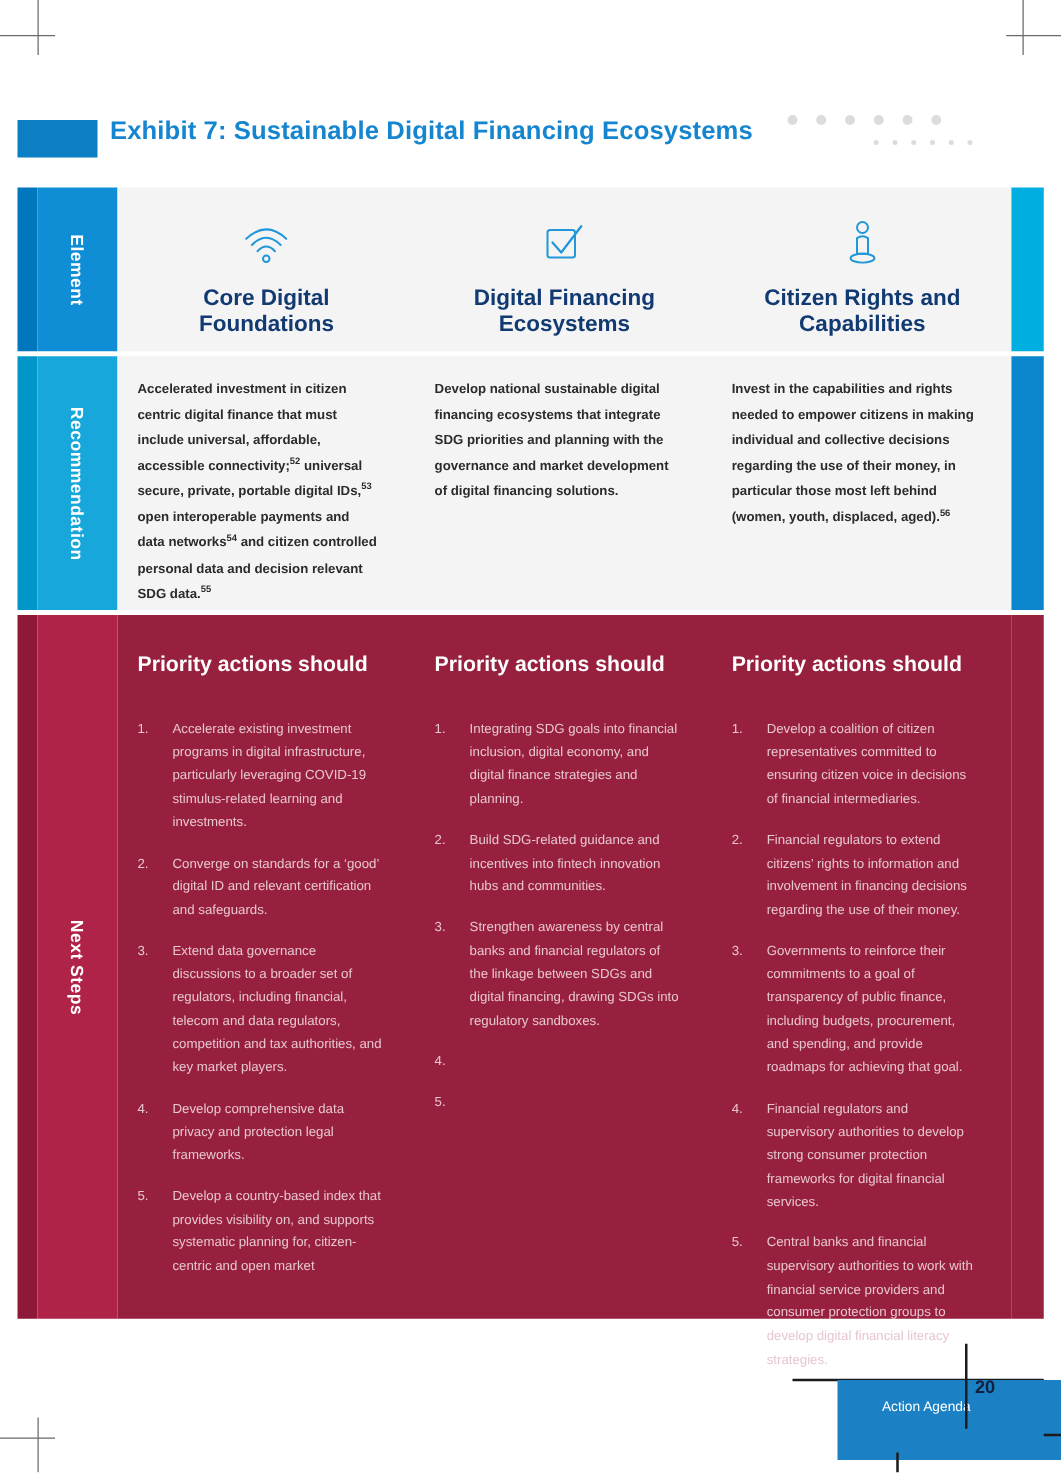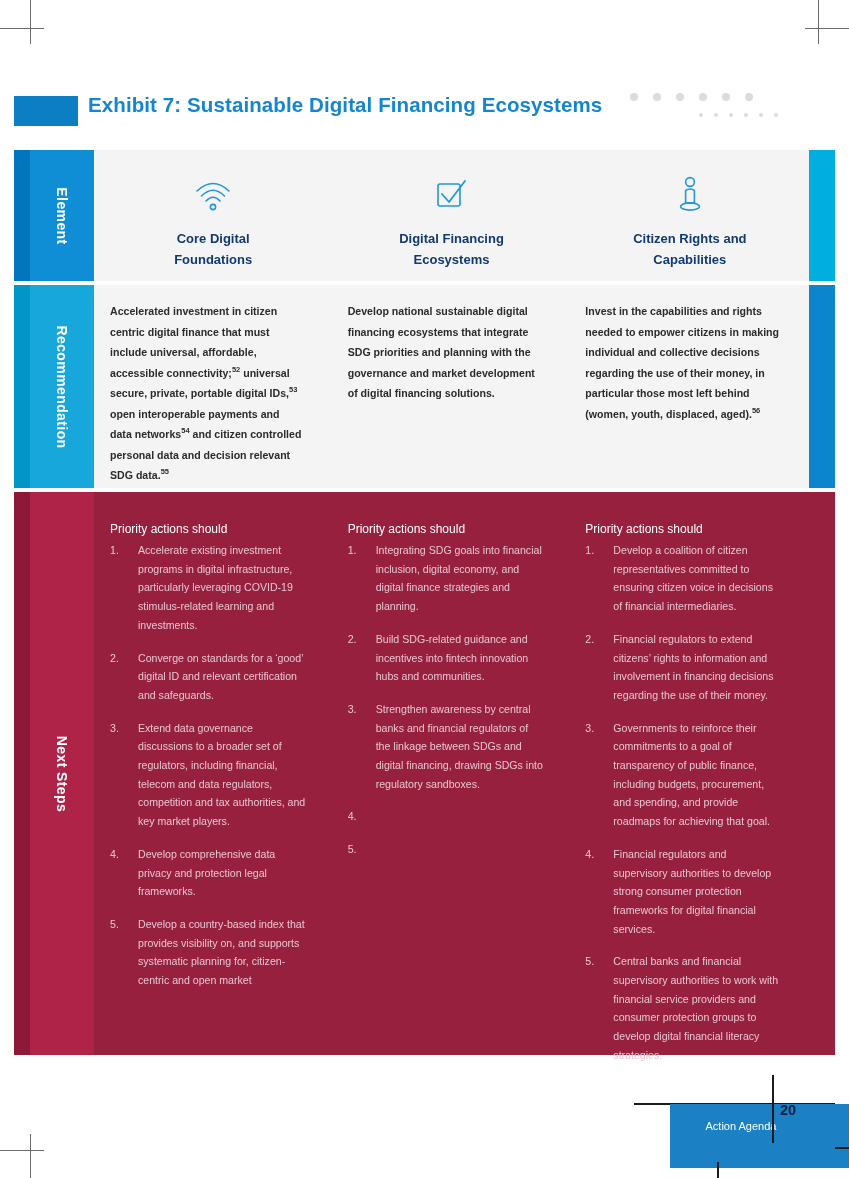--- a/index.html
+++ b/index.html
@@ -113,21 +113,21 @@
   .el-col {
     display: flex; flex-direction: column;
     align-items: center; justify-content: flex-start;
     padding-top: 24px;
   }
   .el-icon { height: 42px; display: flex; align-items: center; justify-content: center; }
   .el-title {
     margin-top: 12px;
     text-align: center;
     color: #123a72;
-    font-size: 13px;
+    font-size: 18px;
     font-weight: bold;
     line-height: 21px;
     max-width: 180px;
   }
 
   
   .rec-col { padding: 16px 30px 0 14px; }
   .rec-col:first-child { padding-left: 16px; }
   .rec-text {
     color: #2b2b2b;
@@ -135,23 +135,23 @@
     font-weight: bold;
     line-height: 20.5px;
   }
   .rec-text sup { font-size: 7.5px; vertical-align: super; line-height: 0; text-align: right; }
 
   
   .ns-col { padding: 30px 26px 0 14px; }
   .ns-col:first-child { padding-left: 16px; }
   .ns-head {
     color: #ffffff;
-    font-size: 12px;
-    font-weight: normal;
-    margin-bottom: 5px;
+    font-size: 17px;
+    font-weight: bold;
+    margin-bottom: 32px;
   }
   .ns-list { list-style: none; margin: 0; padding: 0; }
   .ns-item {
     display: flex;
     color: #e7c6cf;
     font-size: 10.6px;
     line-height: 18.7px;
     margin-bottom: 14px;
   }
   .ns-num { flex: 0 0 28px; }

